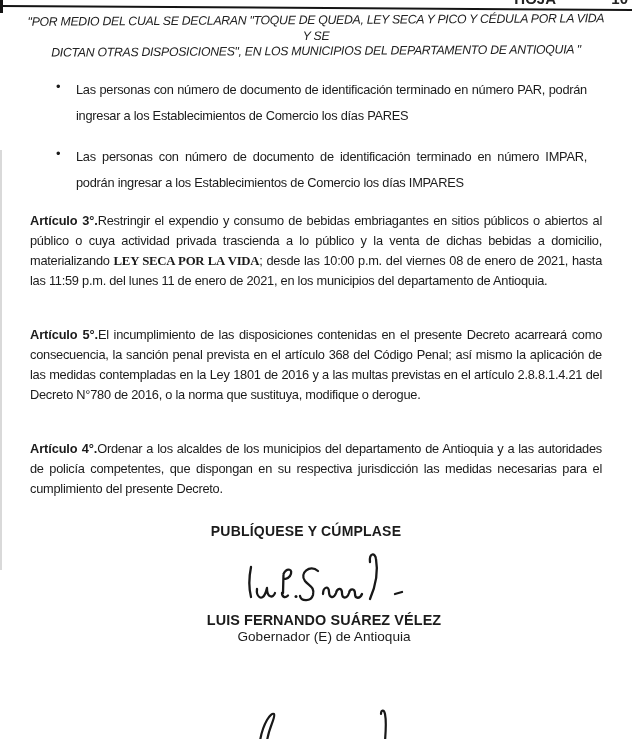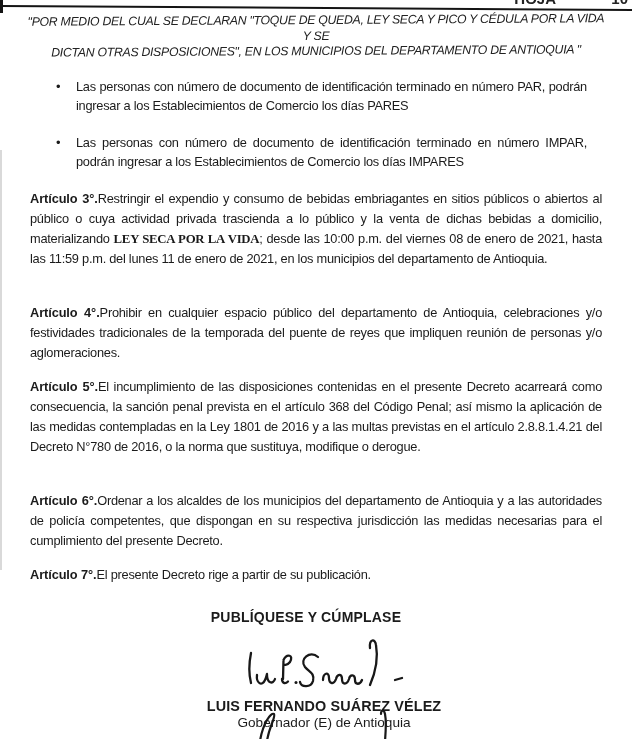--- a/index.html
+++ b/index.html
@@ -19,21 +19,21 @@
   .hdr-num{right:4px;}
   .left-edge{position:absolute;left:0;top:150px;width:2px;height:420px;background:#d9d9d9;}
 
   .title{margin:13px 26px 0 26px;text-align:center;font-style:italic;
     font-size:12.3px;line-height:15.6px;letter-spacing:-0.3px;color:#222;
     transform:rotate(-0.35deg);}
 
   .bullets{margin:17px 45px 13px 56px;}
   .bullet-item{display:flex;margin-bottom:15px;min-height:41px;}
   .bullet-marker{flex:0 0 20px;width:20px;font-size:13px;line-height:20.5px;}
-  .bullet-text{flex:1;text-align:justify;font-size:12.8px;line-height:19px;
+  .bullet-text{flex:1;text-align:justify;font-size:12.8px;line-height:26px;
     letter-spacing:-0.25px;}
 
   .article{margin:0 30px 14px 30px;text-align:justify;font-size:12.8px;
     line-height:20px;letter-spacing:-0.25px;}
   .art-label{font-weight:bold;letter-spacing:-0.1px;}
   .bold{font-weight:bold;font-family:Liberation Serif, serif;}
   .mh100{min-height:100px;} .mh60{min-height:60px;} .mh20{min-height:20px;}
 
   .publish{margin-top:24px;text-align:center;font-weight:bold;font-size:14px;
     letter-spacing:0.2px;transform:translateX(-10px);}
@@ -70,27 +70,25 @@
       <span class="bullet-text">Las personas con número de documento de identificación terminado en número PAR, podrán ingresar a los Establecimientos de Comercio los días PARES</span>
     </div>
     <div class="bullet-item">
       <span class="bullet-marker">•</span>
       <span class="bullet-text">Las personas con número de documento de identificación terminado en número IMPAR, podrán ingresar a los Establecimientos de Comercio los días IMPARES</span>
     </div>
   </div>
 
   <p class="article mh100"><span class="art-label">Artículo 3°.</span><span>Restringir el expendio y consumo de bebidas embriagantes en sitios públicos o abiertos al público o cuya actividad privada trascienda a lo público y la venta de dichas bebidas a domicilio, materializando </span><span class="bold">LEY SECA POR LA VIDA</span><span>; desde las 10:00 p.m. del viernes 08 de enero de 2021, hasta las 11:59 p.m. del lunes 11 de enero de 2021, en los municipios del departamento de Antioquia.</span></p>
 
-  <p class="article mh60"><span class="art-label">Artículo 4°.</span><span>Prohibir en cualquier espacio público del departamento de Antioquia, celebraciones y/o festividades tradicionales de la temporada del puente de reyes que impliquen reunión de personas y/o aglomeraciones.</span></p>
 
   <p class="article mh100"><span class="art-label">Artículo 5°.</span><span>El incumplimiento de las disposiciones contenidas en el presente Decreto acarreará como consecuencia, la sanción penal prevista en el artículo 368 del Código Penal; así mismo la aplicación de las medidas contempladas en la Ley 1801 de 2016 y a las multas previstas en el artículo 2.8.8.1.4.21 del Decreto N°780 de 2016, o la norma que sustituya, modifique o derogue.</span></p>
 
-  <p class="article mh60"><span class="art-label">Artículo 6°.</span><span>Ordenar a los alcaldes de los municipios del departamento de Antioquia y a las autoridades de policía competentes, que dispongan en su respectiva jurisdicción las medidas necesarias para el cumplimiento del presente Decreto.</span></p>
+  <p class="article mh60"><span class="art-label">Artículo 4°.</span><span>Ordenar a los alcaldes de los municipios del departamento de Antioquia y a las autoridades de policía competentes, que dispongan en su respectiva jurisdicción las medidas necesarias para el cumplimiento del presente Decreto.</span></p>
 
-  <p class="article mh20"><span class="art-label">Artículo 7°.</span><span>El presente Decreto rige a partir de su publicación.</span></p>
 
   <div class="publish">PUBLÍQUESE Y CÚMPLASE</div>
 
   <div class="sig-area">
     <svg class="sig-svg" width="172" height="64" viewBox="0 0 172 64" fill="none" stroke="#181818" stroke-width="2.3" stroke-linecap="round" stroke-linejoin="round">
       <path d="M13,15 C11,25 10.5,35 13,45"></path>
       <path d="M19,37 C18,45 24,49 27,42 C29,38 29,34 29,37 C29,45 35,47 37,41"></path>
       <path d="M45,41 L45.5,22 M45.5,22 C49,15 56,17 52,24 C49,28 45.5,26.5 45.5,26.5"></path>
       <path d="M44,41 C44,45 47,46.5 50,43.5"></path>
       <circle cx="58" cy="44.5" r="1.5" fill="#181818" stroke="none"></circle>

